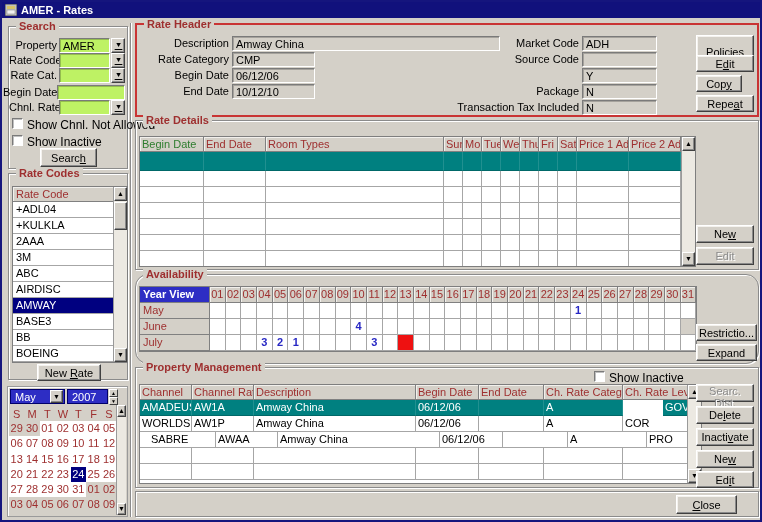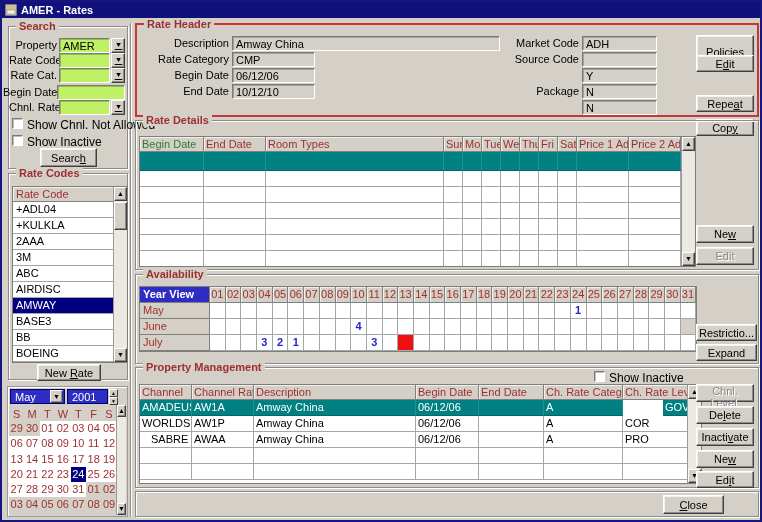--- a/index.html
+++ b/index.html
@@ -158,21 +158,21 @@
       </div>
     </div>
     <button class="btn" style="left:28px;top:190px;width:64px;height:17px;">New <u>R</u>ate</button>
   </div>
 
   <div id="calendar">
     <div class="cal-blue" style="left:2px;top:2px;width:55px;">
       <span>May</span>
       <span class="cal-ddbtn" style="right:1px;top:0;">▼</span>
     </div>
-    <div class="cal-blue" style="left:59px;top:2px;width:41px;">2001</div>
+    <div class="cal-blue" style="left:59px;top:2px;width:41px;">2007</div>
     <span class="spinbtn" style="left:101px;top:2px;">▲</span>
     <span class="spinbtn" style="left:101px;top:10px;">▼</span>
     <div id="cal-dayheads">
         <div class="cal-h">S</div>
         <div class="cal-h">M</div>
         <div class="cal-h">T</div>
         <div class="cal-h">W</div>
         <div class="cal-h">T</div>
         <div class="cal-h">F</div>
         <div class="cal-h">S</div>
@@ -251,25 +251,26 @@
     <span class="flabel" style="left:2px;top:59px;width:90px;">End Date</span>
     <div class="fieldbox" style="left:95px;top:59px;width:83px;">10/12/10</div>
 
     <span class="flabel" style="left:242px;top:11px;width:200px;">Market Code</span>
     <div class="fieldbox" style="left:445px;top:11px;width:75px;">ADH</div>
     <span class="flabel" style="left:242px;top:27px;width:200px;">Source Code</span>
     <div class="fieldbox" style="left:445px;top:27px;width:75px;"></div>
     <div class="fieldbox" style="left:445px;top:43px;width:75px;">Y</div>
     <span class="flabel" style="left:242px;top:59px;width:200px;">Package</span>
     <div class="fieldbox" style="left:445px;top:59px;width:75px;">N</div>
+    <span class="flabel" style="left:242px;top:75px;width:200px;">Transaction Tax Included</span>
     <div class="fieldbox" style="left:445px;top:75px;width:75px;">N</div>
 
     <button class="btn" style="left:559px;top:10px;width:58px;height:33px;"><u>P</u>olicies</button>
     <button class="btn" style="left:559px;top:30px;width:58px;height:17px;">E<u>d</u>it</button>
-    <button class="btn" style="left:559px;top:50px;width:58px;height:17px;margin-top:44px;">Cop<u>y</u></button>
+    <button class="btn" style="left:559px;top:50px;width:46px;height:17px;">Cop<u>y</u></button>
     <button class="btn" style="left:559px;top:70px;width:58px;height:17px;">Repe<u>a</u>t</button>
   </div>
 
   <div class="group" style="left:133px;top:118px;width:624px;height:150px;">
     <span class="gtitle">Rate Details</span>
     <div class="tgrid" id="rd-wrap" style="left:3px;top:15px;width:557px;height:131px;">
       <div id="rd-grid">
           <div class="trow">
             <div class="hcell green" style="width: 64px;">Begin Date</div>
             <div class="hcell" style="width: 62px;">End Date</div>
@@ -385,21 +386,21 @@
         </div>
       <div class="sb" style="right:0;top:0;height:129px;">
         <div class="sbbtn" style="top:0;">▲</div>
         <div class="sbbtn" style="bottom:0;">▼</div>
       </div>
     </div>
     <button class="btn" style="left:560px;top:104px;width:58px;height:18px;">Ne<u>w</u></button>
     <button class="btn disabled" style="left:560px;top:126px;width:58px;height:18px;">Edit</button>
   </div>
 
-  <div class="group" style="left:133px;top:272px;width:624px;height:90px;">
+  <div class="group" style="left:133px;top:272px;width:624px;height:90px;border-radius:13px;">
     <span class="gtitle">Availability</span>
     <div class="tgrid" id="av-grid" style="left:3px;top:11px;width:558px;height:66px;">
         <div class="trow">
           <div class="avlabel yearview">Year View</div>
           <div class="avh">01</div>
           <div class="avh">02</div>
           <div class="avh">03</div>
           <div class="avh">04</div>
           <div class="avh">05</div>
           <div class="avh">06</div>
@@ -563,21 +564,21 @@
           <div class="trow">
             <div class="dcell" style="width: 52px;">WORLDSPA</div>
             <div class="dcell" style="width: 62px;">AW1P</div>
             <div class="dcell" style="width: 162px;">Amway China</div>
             <div class="dcell" style="width: 63px;">06/12/06</div>
             <div class="dcell" style="width: 65px;"></div>
             <div class="dcell" style="width: 79px;">A</div>
             <div class="dcell" style="width: 66px;">COR</div>
           </div>
           <div class="trow">
-            <div class="dcell" style="width: 52px; padding-left: 11px;">SABRE</div>
+            <div class="dcell" style="width: 76px; padding-left: 11px;">SABRE</div>
             <div class="dcell" style="width: 62px;">AWAA</div>
             <div class="dcell" style="width: 162px;">Amway China</div>
             <div class="dcell" style="width: 63px;">06/12/06</div>
             <div class="dcell" style="width: 65px;"></div>
             <div class="dcell" style="width: 79px;">A</div>
             <div class="dcell" style="width: 66px;">PRO</div>
           </div>
           <div class="trow">
             <div class="dcell" style="width: 52px;"></div>
             <div class="dcell" style="width: 62px;"></div>
@@ -595,24 +596,24 @@
             <div class="dcell" style="width: 65px;"></div>
             <div class="dcell" style="width: 79px;"></div>
             <div class="dcell" style="width: 66px;"></div>
           </div>
         </div>
       <div class="sb" style="right:0;top:0;height:98px;">
         <div class="sbbtn" style="top:0;">▲</div>
         <div class="sbbtn" style="bottom:0;">▼</div>
       </div>
     </div>
-    <button class="btn disabled" style="left:560px;top:16px;width:58px;height:18px;">Chnl. Level.</button>
+    <button class="btn disabled" style="left:560px;top:16px;width:58px;height:18px;">Searc. Dist.</button>
     <button class="btn" style="left:560px;top:38px;width:58px;height:18px;">De<u>l</u>ete</button>
     <button class="btn" style="left:560px;top:60px;width:58px;height:18px;">Inacti<u>v</u>ate</button>
     <button class="btn" style="left:560px;top:82px;width:58px;height:18px;">Ne<u>w</u></button>
     <button class="btn" style="left:560px;top:103px;width:58px;height:17px;">Ed<u>i</u>t</button>
   </div>
 
   <div class="group" style="left:133px;top:489px;width:624px;height:26px;">
-    <button class="btn" style="left:527px;top:3px;width:61px;height:19px;"><u>C</u>lose</button>
+    <button class="btn" style="left:540px;top:3px;width:61px;height:19px;"><u>C</u>lose</button>
   </div>
 
 </div>
 
 </body></html>

